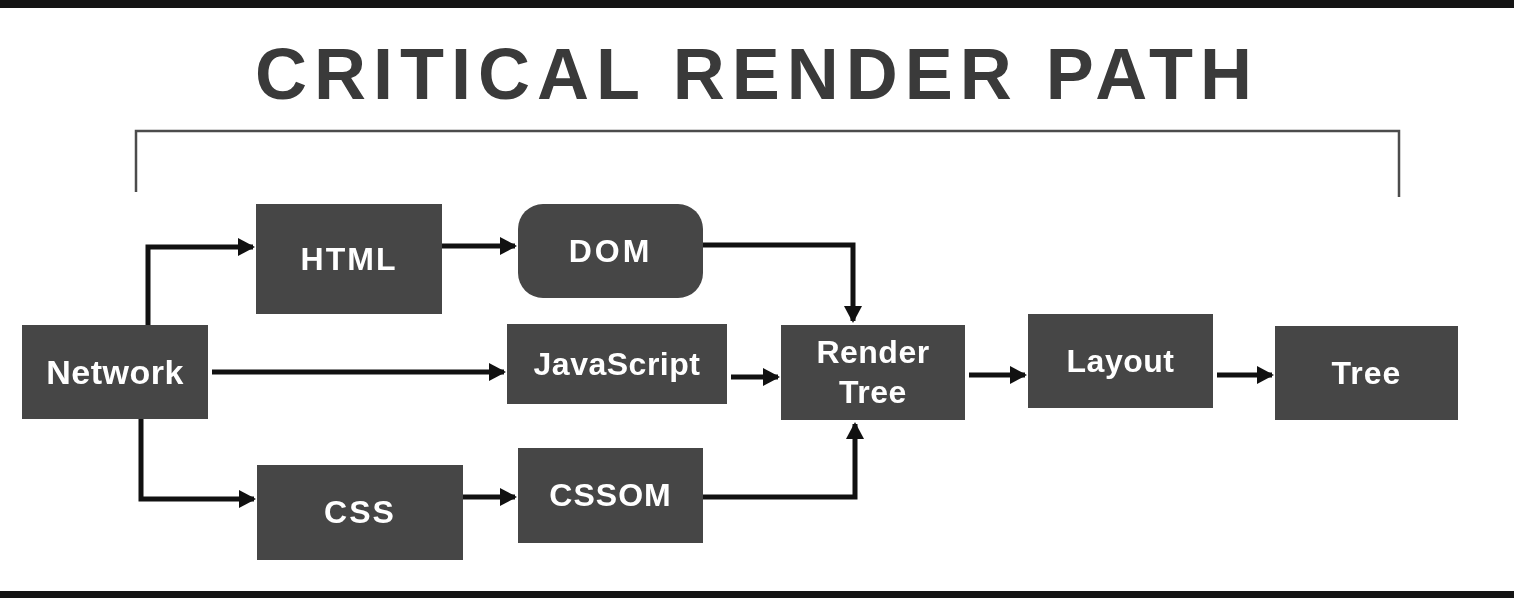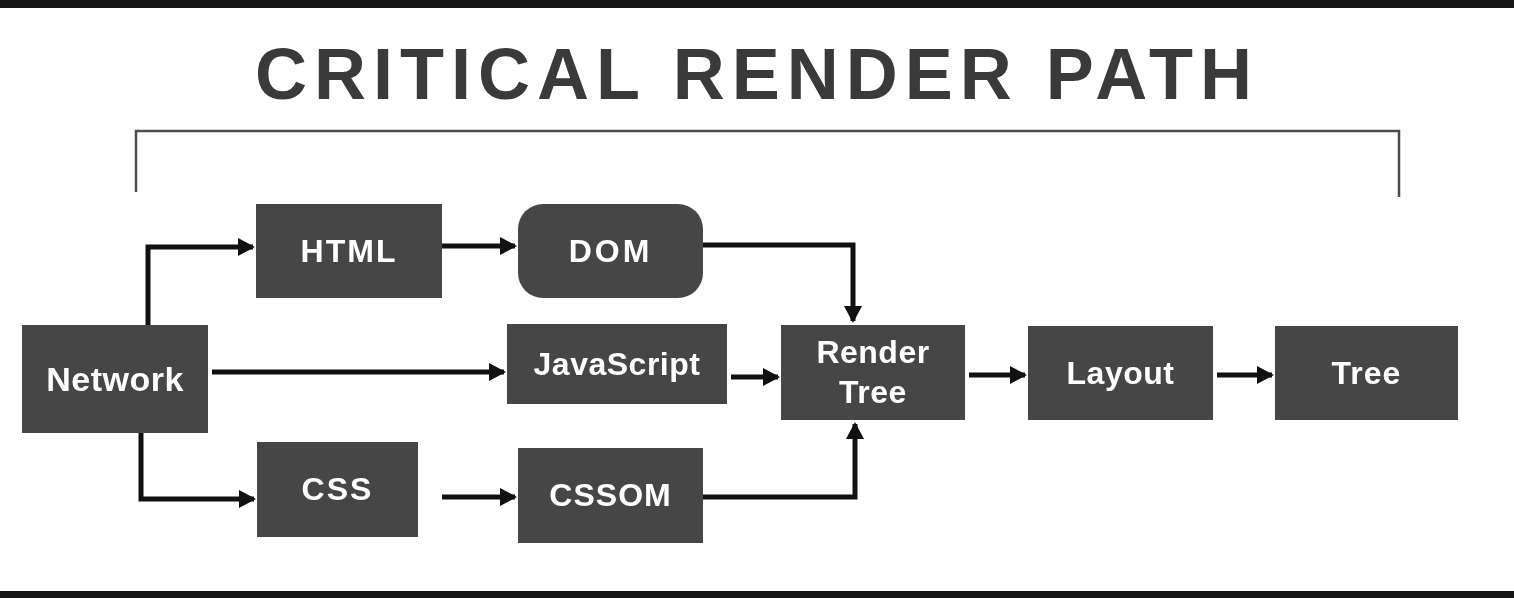--- a/index.html
+++ b/index.html
@@ -28,29 +28,29 @@
   svg.connectors{position:absolute;top:0;left:0;width:1514px;height:598px;}
   .edge{stroke:var(--arrow);stroke-width:5;fill:none;}
   .bracket{stroke:var(--bracket);stroke-width:2.5;fill:none;}
   .arrhead{fill:var(--arrow);}
   .node{
     position:absolute;background:var(--node-fill);color:var(--node-text);
     display:flex;align-items:center;justify-content:center;
     font-weight:bold;font-size:32px;letter-spacing:0.5px;text-align:center;
   }
   .node .label{display:block;}
-  #node-network{left:22px;top:325px;width:186px;height:108px;font-size:34px;}
-  #node-html{left:256px;top:204px;width:186px;height:94px;letter-spacing:2px;}
+  #node-network{left:22px;top:325px;width:186px;height:94px;font-size:34px;}
+  #node-html{left:256px;top:204px;width:186px;height:110px;letter-spacing:2px;}
   #node-dom{left:518px;top:204px;width:185px;height:94px;letter-spacing:3px;border-radius:25px;}
   #node-javascript{left:507px;top:324px;width:220px;height:80px;}
   #node-render-tree{left:781px;top:325px;width:184px;height:95px;line-height:1.22;}
   #node-render-tree .label{width:140px;}
-  #node-layout{left:1028px;top:326px;width:185px;height:94px;}
+  #node-layout{left:1028px;top:314px;width:185px;height:94px;}
   #node-paint{left:1275px;top:326px;width:183px;height:94px;letter-spacing:1px;}
-  #node-css{left:257px;top:442px;width:161px;height:95px;letter-spacing:2px;}
+  #node-css{left:257px;top:465px;width:206px;height:95px;letter-spacing:2px;}
   #node-cssom{left:518px;top:448px;width:185px;height:95px;letter-spacing:1px;}
 </style>
 </head>
 <body>
 
 <div class="bar-top"></div>
 
 <div class="title">CRITICAL RENDER PATH</div>
 
 <svg class="connectors" width="1514" height="598" viewBox="0 0 1514 598" xmlns="http://www.w3.org/2000/svg">

